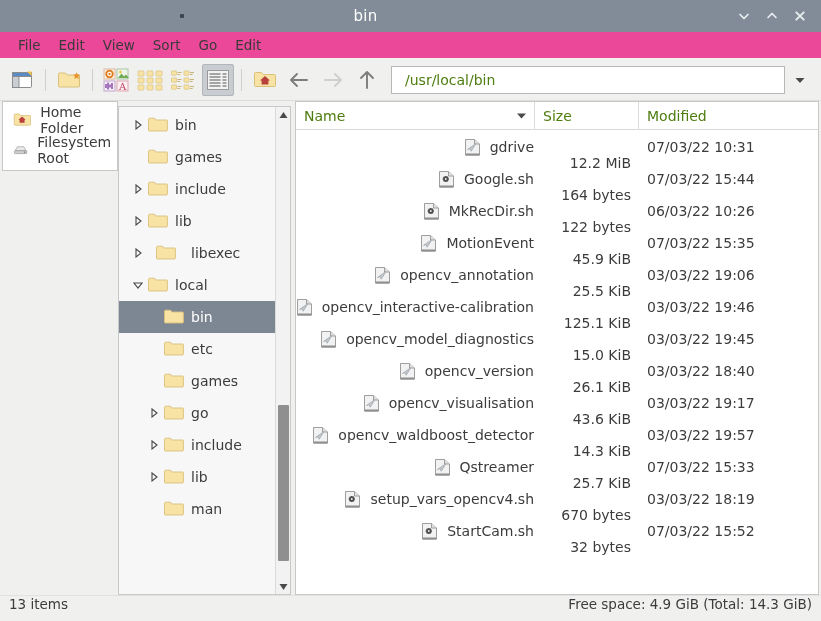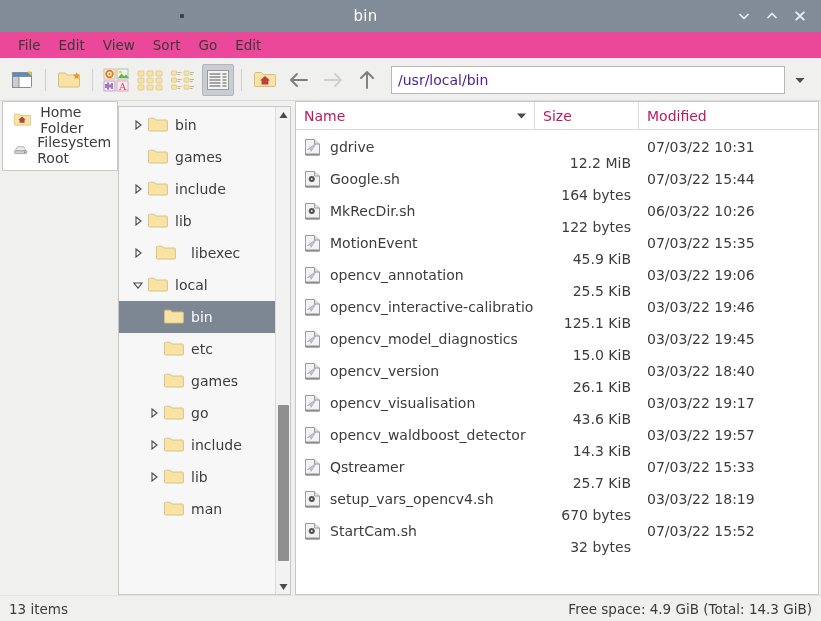--- a/index.html
+++ b/index.html
@@ -72,22 +72,22 @@
     border: 1px solid #b2b6ba;
   }
   .tb-sep {
     width: 1px; height: 22px; background: #cfcfcf; margin: 0 5px;
   }
   .pathbar {
     flex: 1; height: 28px;
     background: #ffffff;
     border: 1px solid #b8b8b8;
     display: flex; align-items: center;
-    padding: 0 6px;
-    font-size: 14px; color: #4c1d95;
+    padding: 0 13px;
+    font-size: 14px; color: #4d7c0f;
     margin-left: 6px;
   }
   .path-drop {
     width: 26px; height: 28px;
     display: flex; align-items: center; justify-content: center;
     cursor: pointer;
   }
 
   
   .body-area { flex: 1; display: flex; min-height: 0; background:#f0f0ef; padding: 0 2px 0 2px;}
@@ -157,54 +157,54 @@
     background: #ffffff;
     border: 1px solid #c8c8c8;
     display: flex; flex-direction: column;
     margin-left: 2px;
   }
   .cols {
     height: 28px; flex: 0 0 28px;
     display: flex; align-items: stretch;
     background: #ffffff;
     border-bottom: 1px solid #d8d8d8;
-    font-size: 14px; color: #be185d;
+    font-size: 14px; color: #4d7c0f;
   }
   .col {
     display: flex; align-items: center;
     padding-left: 8px; cursor: pointer;
     position: relative;
   }
   .col + .col { border-left: 1px solid #dcdcdc; }
   .col-name { flex: 1; min-width: 0; justify-content: space-between; padding-right: 6px;}
   .col-size { width: 104px; flex: 0 0 104px; }
   .col-mod  { width: 180px; flex: 0 0 180px; }
 
   .filelist { flex: 1; overflow: hidden; padding-top: 1px; }
   .file-row {
     height: 32px; display: flex; align-items: center;
     font-size: 14px; color: #3c3c3c; cursor: pointer;
   }
   .fname {
     flex: 1; min-width: 0; display: flex; align-items: center; gap: 9px;
-    padding-left: 8px; overflow: hidden; white-space: nowrap;
+    padding-left: 8px; overflow: hidden; white-space: nowrap; justify-content: flex-end;
   }
   .fsize {
     width: 104px; flex: 0 0 104px; text-align: right;
     padding-right: 7px; white-space: nowrap; margin-top: 32px;
   }
   .fmod {
     width: 180px; flex: 0 0 180px; padding-left: 9px; white-space: nowrap;
   }
 
   
   .statusbar {
     height: 26px; flex: 0 0 26px;
     background: #f0f0ef;
-    display: flex; align-items: center;
+    display: flex; 
     justify-content: space-between;
     padding: 0 9px;
     font-size: 13.5px; color: #3c3c3c;
     border-top: 1px solid #e2e2e2;
   }
 </style>
 </head>
 <body>
 
 <div class="window">

